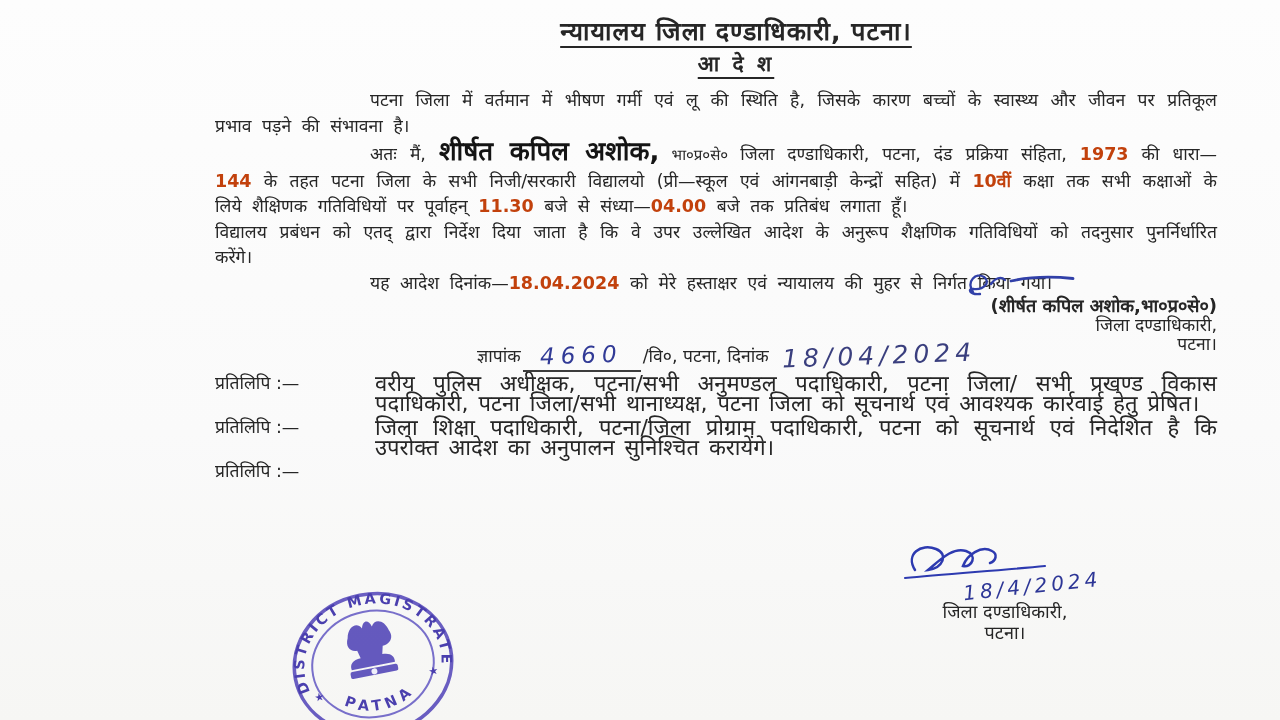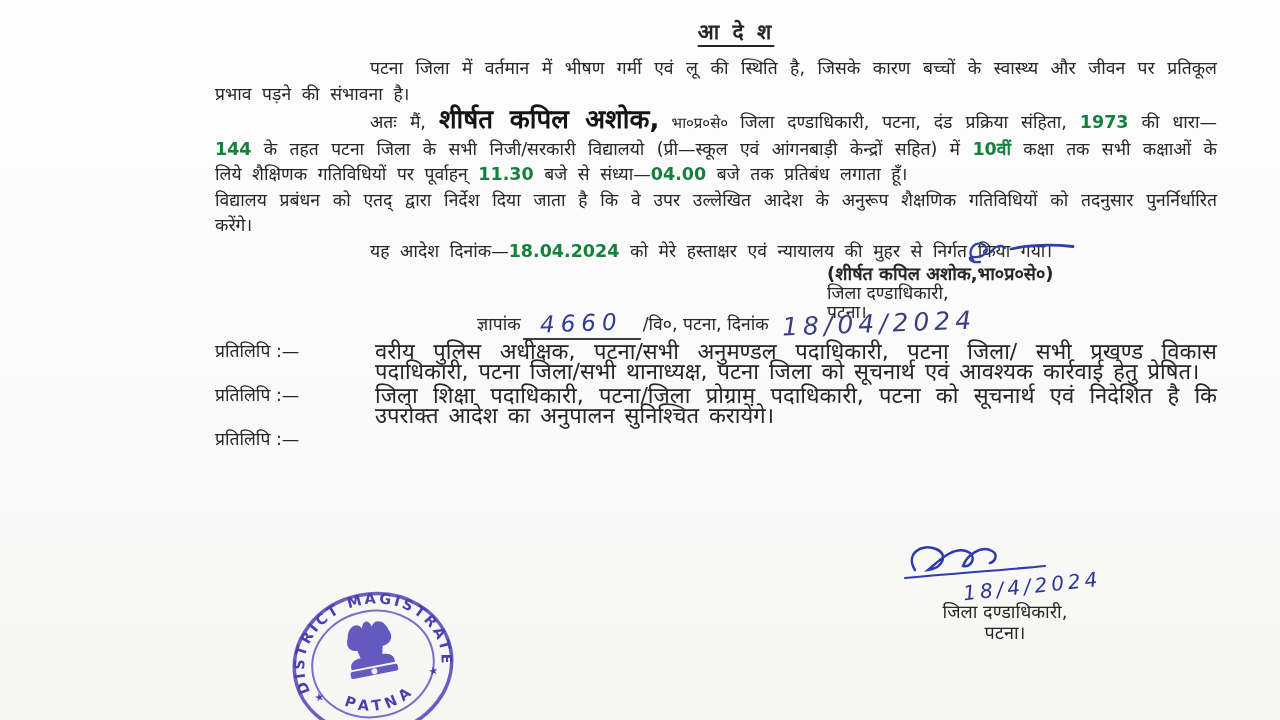--- a/index.html
+++ b/index.html
@@ -20,27 +20,27 @@
   .court-title span, .order-heading span {
     text-decoration:underline; text-underline-offset:6px;
     text-decoration-thickness:2px;
   }
   .order-heading {
     text-align:center; font-weight:bold; font-size:21px; line-height:30px;
     padding-left:40px; letter-spacing:3px; margin-top:1px;
   }
   .para { text-align:justify; word-spacing:5px; }
   .indent { text-indent:155px; }
-  .para b { font-weight:bold; color:#15803d;margin-top:12px; }
+  .para b { font-weight:bold; color:#c2410c;margin-top:12px; }
   .p1 { margin-top:9px; }
   .svc { font-size:15px; }
   .name-bold { font-weight:bold; font-size:26px; color:#141414; }
   .sig1 {
     width:390px; margin-left:auto; margin-top:-27px;
-    text-align:left; position:relative;
+    text-align:right; position:relative;
   }
   .sig1 .scribble { display:block; margin:0 auto -4px auto; }
   .sig1 .name-line { font-weight:bold; font-size:18px; line-height:21px; }
   .sig1 .post, .sig1 .place { font-size:17.5px; line-height:19px; }
   .memo {
     margin-top:-14px; margin-left:262px; font-size:17.5px; line-height:27px;
     position:relative; white-space:nowrap;
   }
   .memo .blank {
     display:inline-block; width:118px; border-bottom:2px solid #3c3c3c;
@@ -66,20 +66,23 @@
     transform:rotate(-6deg); color:#2d3696; margin-left:55px; font-style:italic;
   }
   .sig2 .post, .sig2 .place { font-size:18px; line-height:21px; }
   .stamp { position:absolute; left:70px; top:570px; }
 </style>
 </head>
 <body>
 
 <div class="doc">
 
+  <div class="court-title">
+    <span>न्यायालय जिला दण्डाधिकारी, पटना।</span>
+  </div>
 
   <div class="order-heading">
     <span>आ दे श</span>
   </div>
 
   <p class="para indent p1">
     <span>पटना जिला में वर्तमान में भीषण गर्मी एवं लू की स्थिति है, जिसके कारण बच्चों के स्वास्थ्य और जीवन पर प्रतिकूल प्रभाव पड़ने की संभावना है।</span>
   </p>
 
   <p class="para indent"><span>अतः मैं, </span><span class="name-bold">शीर्षत कपिल अशोक,</span><span class="svc"> भा०प्र०से० </span><span>जिला दण्डाधिकारी, पटना, दंड प्रक्रिया संहिता, </span><b>1973</b><span> की धारा—</span><b>144</b><span> के तहत पटना जिला के सभी निजी/सरकारी विद्यालयो (प्री—स्कूल एवं आंगनबाड़ी केन्द्रों सहित) में </span><b>10वीं</b><span> कक्षा तक सभी कक्षाओं के लिये शैक्षिणक गतिविधियों पर पूर्वाहन् </span><b>11.30</b><span> बजे से संध्या—</span><b>04.00</b><span> बजे तक प्रतिबंध लगाता हूँ।</span></p>

